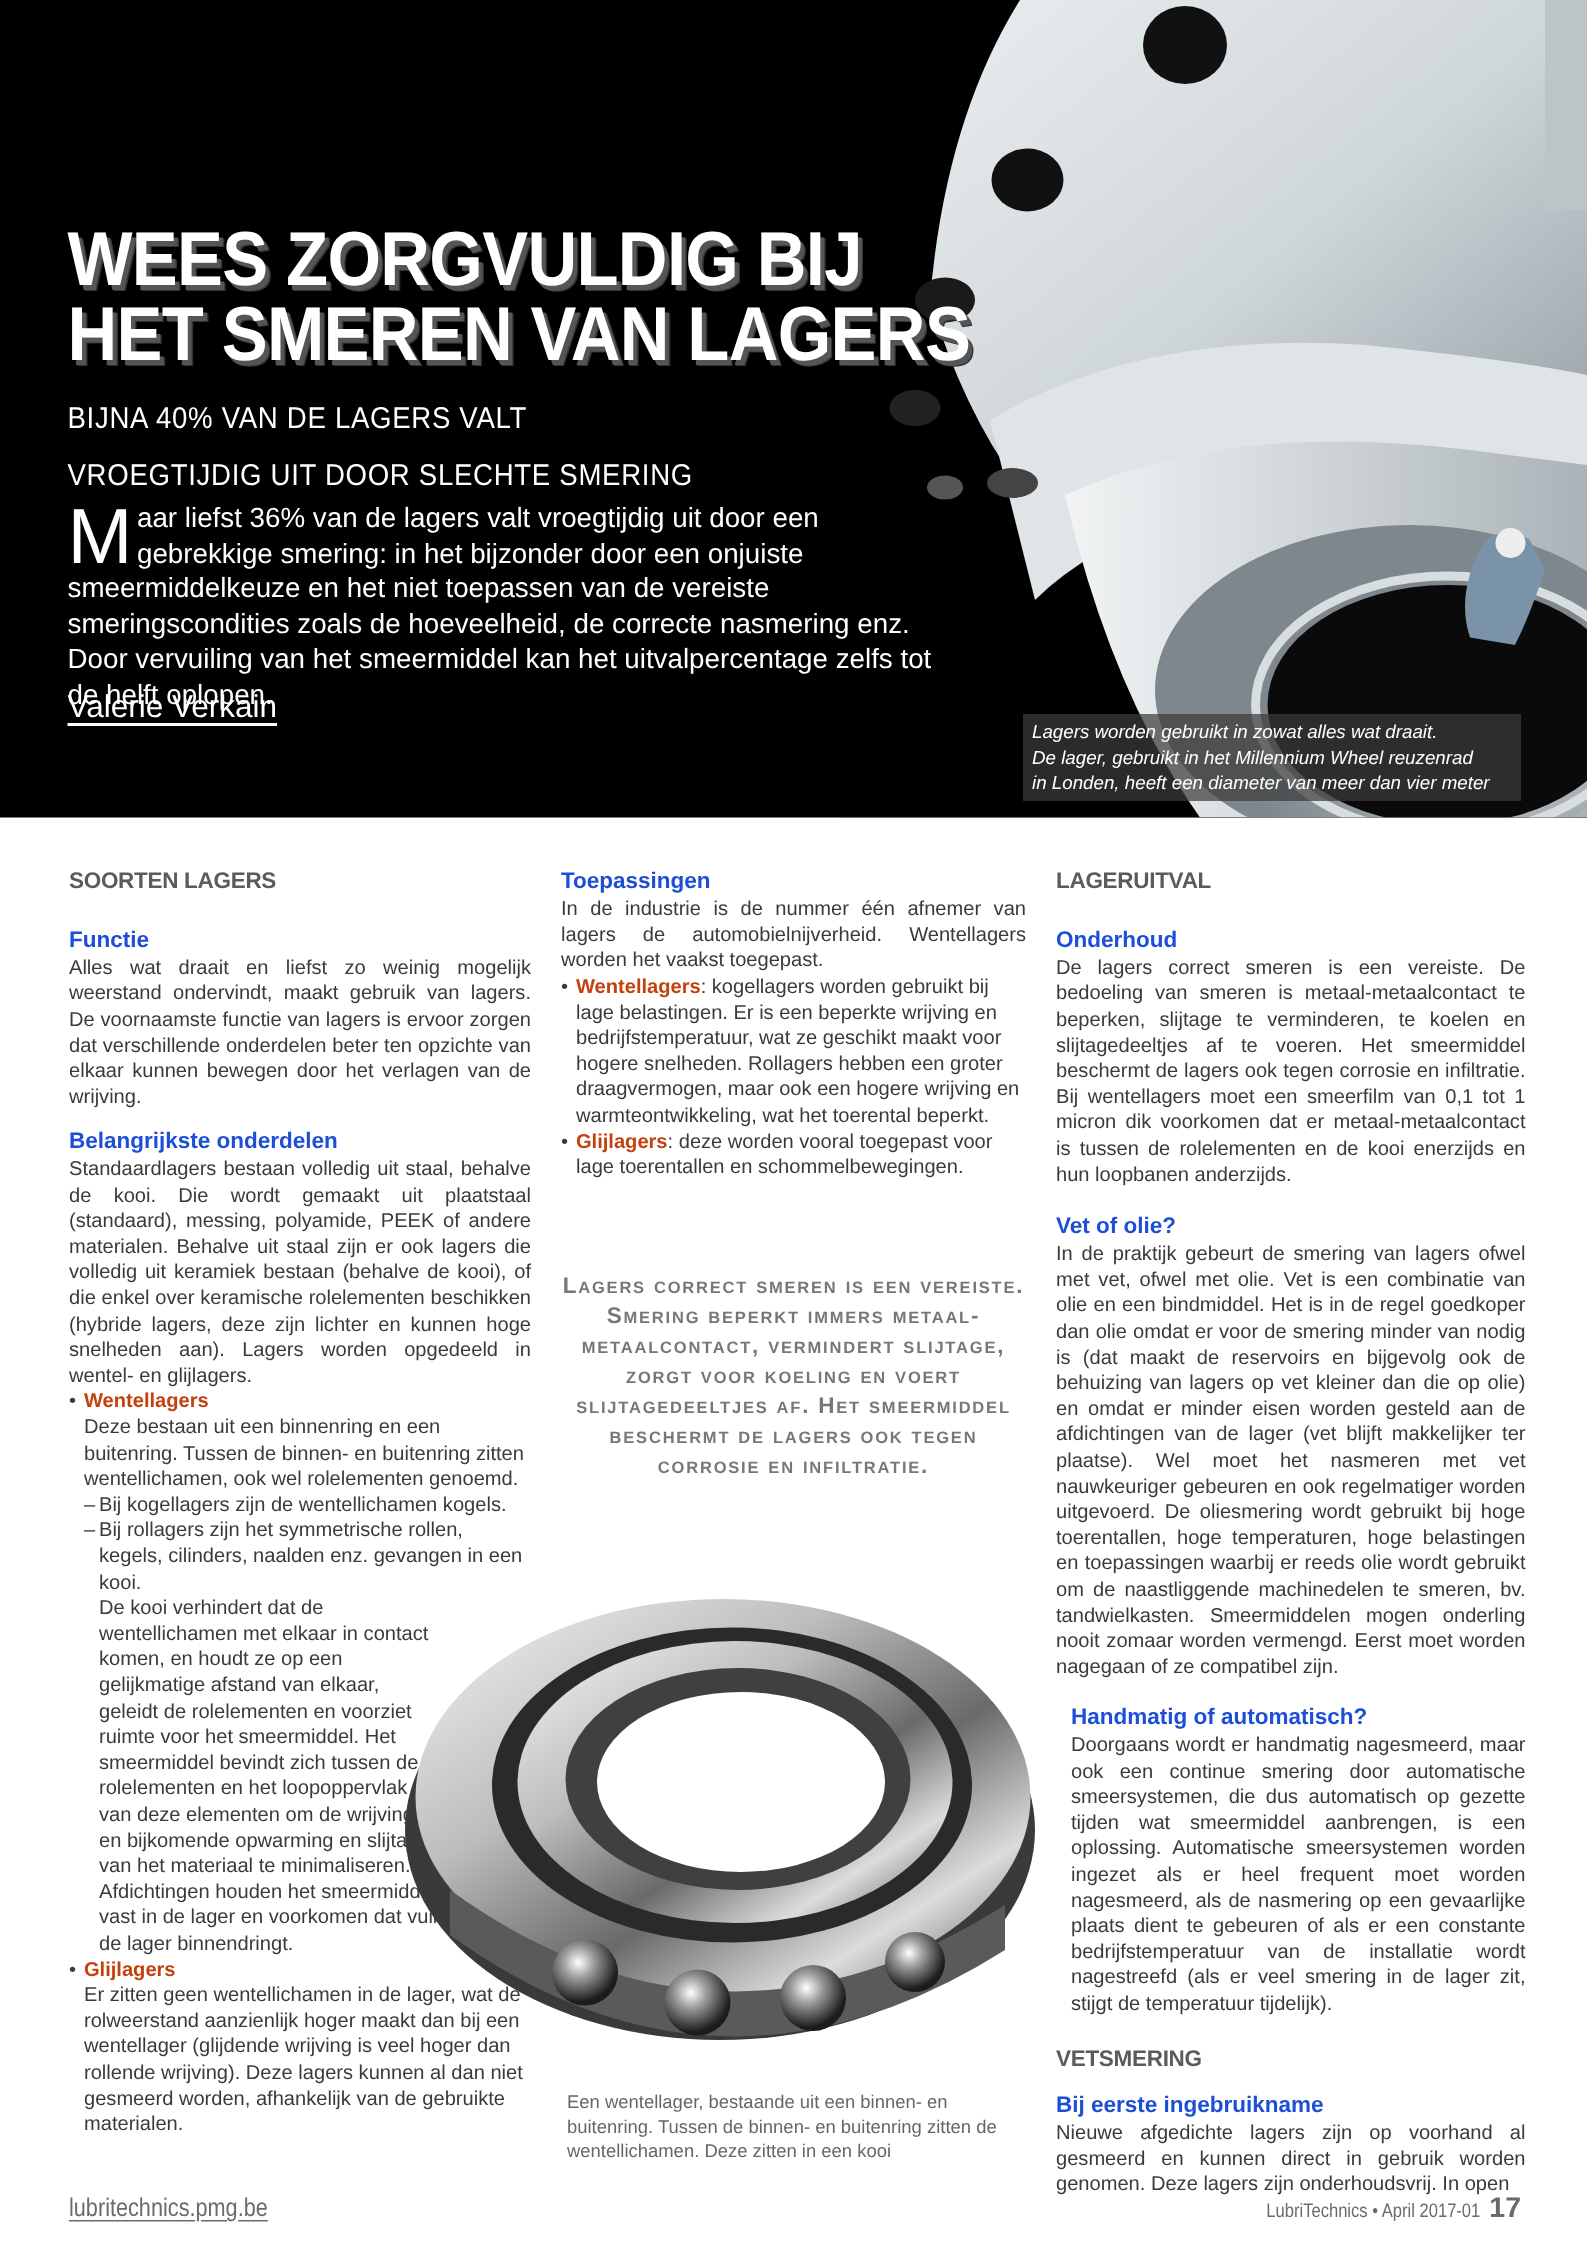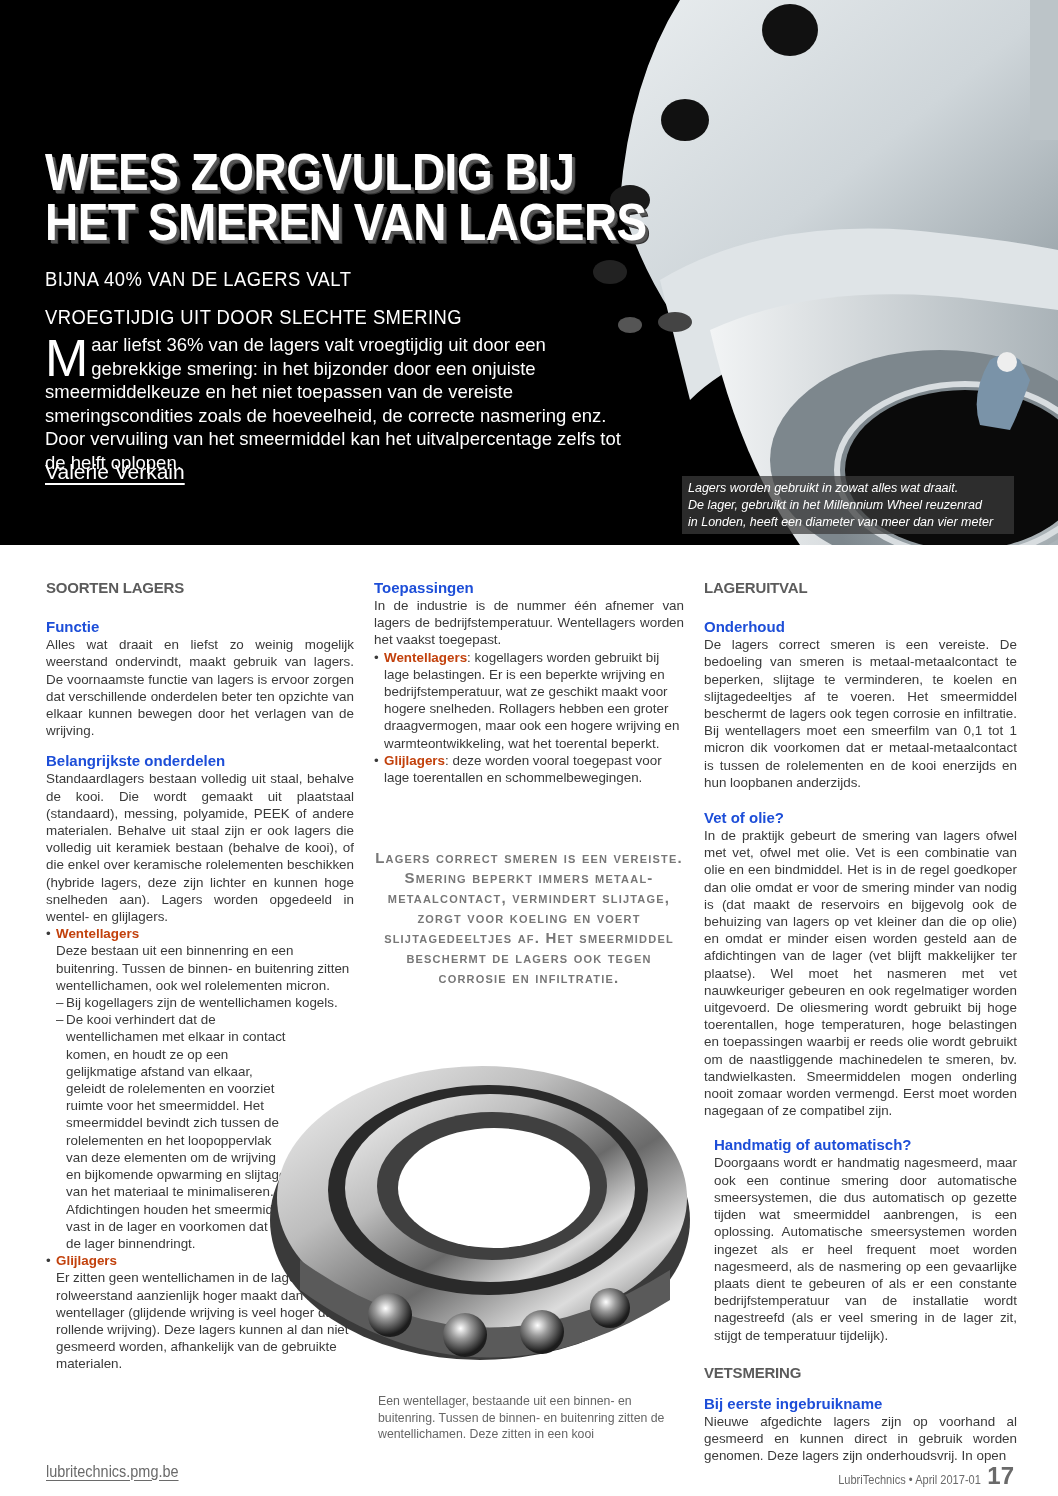--- a/index.html
+++ b/index.html
@@ -41,21 +41,21 @@
     font-variant: small-caps; font-size: 15px; line-height: 20px; letter-spacing: 1.2px; }
 
   .bearing { position: absolute; left: 260px; top: 1030px; width: 440px; height: 350px; }
   .bearing svg { width: 100%; height: 100%; display: block; }
   .bearing-caption { position: absolute; left: 378px; top: 1393px; width: 300px; color: #666; font-size: 12.3px; line-height: 16.5px; }
 
   
   .footer-url { position: absolute; left: 46px; top: 1462px; font-size: 17px; color: #6a6a6a; text-decoration: underline; text-underline-offset: 3px; transform: scaleX(0.85); transform-origin: left top; }
   .footer-right { position: absolute; right: 44px; top: 1462px; color: #6a6a6a; white-space: nowrap; }
   .footer-pub { font-size: 13px; transform: scaleX(0.85); display: inline-block; transform-origin: right center; }
-  .footer-page { font-size: 24px; font-weight: bold; color: #6a6a6a; margin-left: 6px; }
+  .footer-page { font-size: 19px; font-weight: bold; color: #6a6a6a; margin-left: 6px; }
 </style>
 </head>
 <body>
 
 <div class="hero">
   <div class="hero-photo">
     <svg viewBox="0 0 498 545" preserveAspectRatio="none">
       <defs>
         <linearGradient id="g1" x1="0" y1="0" x2="1" y2="1">
           <stop offset="0" stop-color="#e9edef"></stop>
@@ -112,41 +112,42 @@
 <div class="col col1">
   <div class="section-title">SOORTEN LAGERS</div>
   <div class="sub-title">Functie</div>
   <div class="para">Alles wat draait en liefst zo weinig mogelijk weerstand ondervindt, maakt gebruik van lagers. De voornaamste functie van lagers is ervoor zorgen dat verschillende onderdelen beter ten opzichte van elkaar kunnen bewegen door het verlagen van de wrijving.</div>
   <div class="sub-title">Belangrijkste onderdelen</div>
   <div class="para" style="margin-bottom:0">Standaardlagers bestaan volledig uit staal, behalve de kooi. Die wordt gemaakt uit plaatstaal (standaard), messing, polyamide, PEEK of andere materialen. Behalve uit staal zijn er ook lagers die volledig uit keramiek bestaan (behalve de kooi), of die enkel over keramische rolelementen beschikken (hybride lagers, deze zijn lichter en kunnen hoge snelheden aan). Lagers worden opgedeeld in wentel- en glijlagers.</div>
 
   <div class="bullet">
     <span class="bullet-dot">•</span>
     <div class="bullet-head">Wentellagers</div>
-    <div>Deze bestaan uit een binnenring en een buitenring. Tussen de binnen- en buitenring zitten wentellichamen, ook wel rolelementen micron.</div>
+    <div>Deze bestaan uit een binnenring en een buitenring. Tussen de binnen- en buitenring zitten wentellichamen, ook wel rolelementen genoemd.</div>
     <div class="dash">
       <span class="dash-mark">–</span>
       <span>Bij kogellagers zijn de wentellichamen kogels.</span>
     </div>
     <div class="dash">
       <span class="dash-mark">–</span>
+      <div>Bij rollagers zijn het symmetrische rollen, kegels, cilinders, naalden enz. gevangen in een kooi.</div>
       <div class="narrow" style="width:228px">De kooi verhindert dat de wentellichamen met elkaar in contact komen, en houdt ze op een gelijkmatige afstand van elkaar, geleidt de rolelementen en voorziet ruimte voor het smeermiddel. Het smeermiddel bevindt zich tussen de rolelementen en het loopoppervlak van deze elementen om de wrijving en bijkomende opwarming en slijtage van het materiaal te minimaliseren. Afdichtingen houden het smeermiddel vast in de lager en voorkomen dat vuil de lager binnendringt.</div>
     </div>
   </div>
 
   <div class="bullet">
     <span class="bullet-dot">•</span>
     <div class="bullet-head">Glijlagers</div>
     <div style="width:300px">Er zitten geen wentellichamen in de lager, wat de rolweerstand aanzienlijk hoger maakt dan bij een wentellager (glijdende wrijving is veel hoger dan rollende wrijving). Deze lagers kunnen al dan niet gesmeerd worden, afhankelijk van de gebruikte materialen.</div>
   </div>
 </div>
 
 <div class="col col2">
   <div class="sub-title" style="margin-top:4px">Toepassingen</div>
-  <div class="para" style="margin-bottom:0">In de industrie is de nummer één afnemer van lagers de bedrijfstemperatuur. Wentellagers worden het vaakst toegepast.</div>
+  <div class="para" style="margin-bottom:0">In de industrie is de nummer één afnemer van lagers de automobielnijverheid. Wentellagers worden het vaakst toegepast.</div>
   <div class="bullet">
     <span class="bullet-dot">•</span>
     <span class="bullet-head">Wentellagers</span><span>: kogellagers worden gebruikt bij lage belastingen. Er is een beperkte wrijving en bedrijfstemperatuur, wat ze geschikt maakt voor hogere snelheden. Rollagers hebben een groter draagvermogen, maar ook een hogere wrijving en warmteontwikkeling, wat het toerental beperkt.</span>
   </div>
   <div class="bullet">
     <span class="bullet-dot">•</span>
     <span class="bullet-head">Glijlagers</span><span>: deze worden vooral toegepast voor lage toerentallen en schommelbewegingen.</span>
   </div>
 </div>
 

